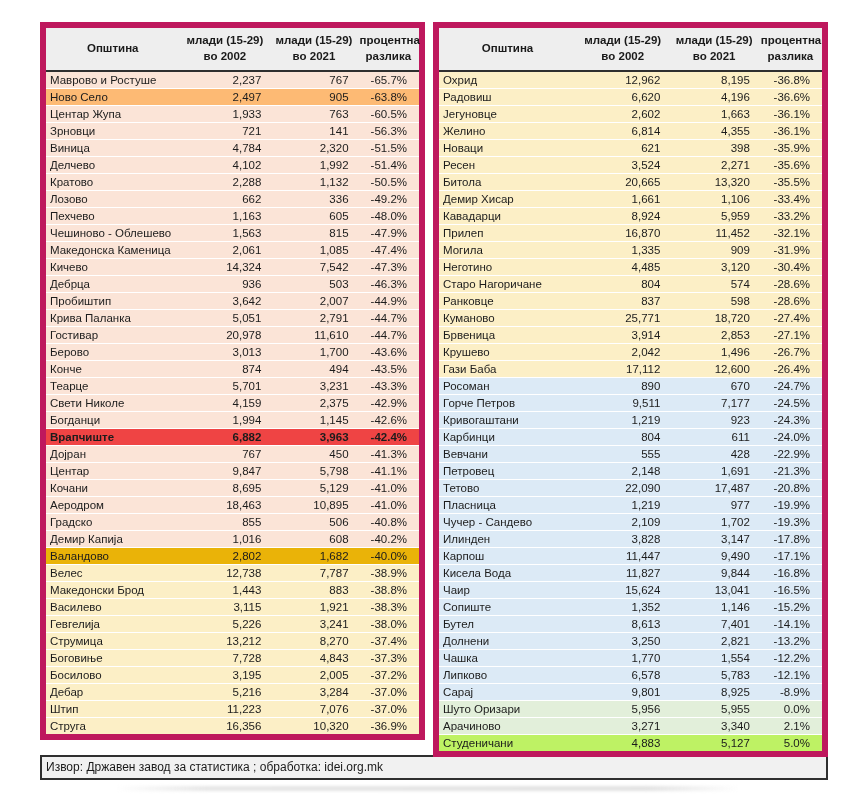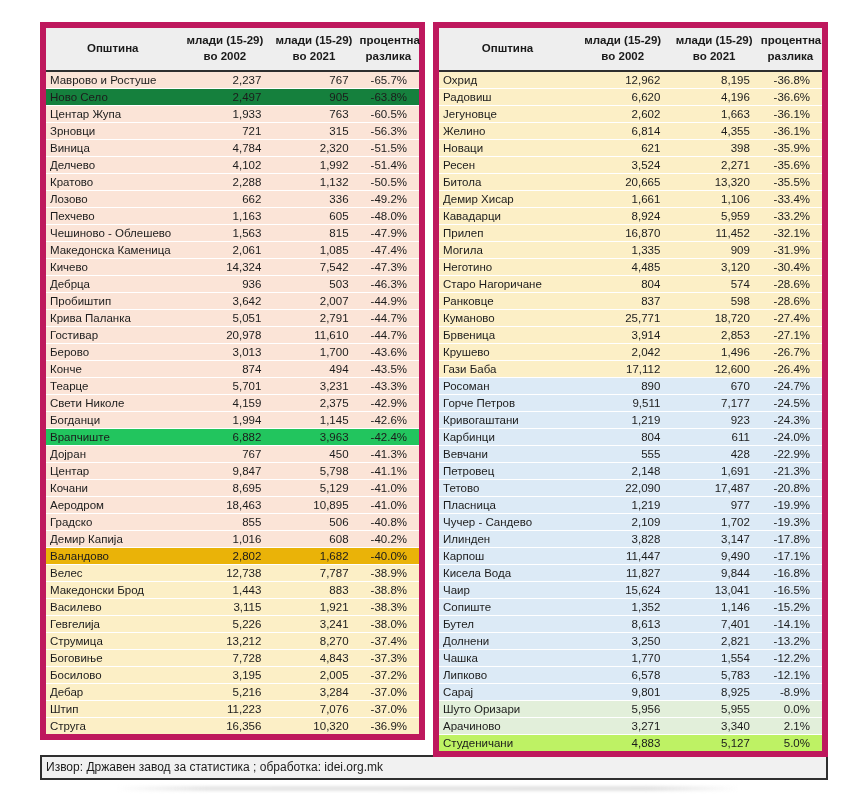--- a/index.html
+++ b/index.html
@@ -72,36 +72,36 @@
           </th>
         </tr>
       </thead>
       <tbody>
           <tr class="body-row" style="background: rgb(251, 228, 215);">
             <td class="name">Маврово и Ростуше</td>
             <td class="num">2,237</td>
             <td class="num">767</td>
             <td class="pct">-65.7%</td>
           </tr>
-          <tr class="body-row" style="background: #15803d;">
+          <tr class="body-row" style="background: #fdba74;">
             <td class="name">Ново Село</td>
             <td class="num">2,497</td>
             <td class="num">905</td>
             <td class="pct">-63.8%</td>
           </tr>
           <tr class="body-row" style="background: rgb(251, 228, 215);">
             <td class="name">Центар Жупа</td>
             <td class="num">1,933</td>
             <td class="num">763</td>
             <td class="pct">-60.5%</td>
           </tr>
           <tr class="body-row" style="background: rgb(251, 228, 215);">
             <td class="name">Зрновци</td>
             <td class="num">721</td>
-            <td class="num">315</td>
+            <td class="num">141</td>
             <td class="pct">-56.3%</td>
           </tr>
           <tr class="body-row" style="background: rgb(251, 228, 215);">
             <td class="name">Виница</td>
             <td class="num">4,784</td>
             <td class="num">2,320</td>
             <td class="pct">-51.5%</td>
           </tr>
           <tr class="body-row" style="background: rgb(251, 228, 215);">
             <td class="name">Делчево</td>
@@ -192,21 +192,21 @@
             <td class="num">4,159</td>
             <td class="num">2,375</td>
             <td class="pct">-42.9%</td>
           </tr>
           <tr class="body-row" style="background: rgb(251, 228, 215);">
             <td class="name">Богданци</td>
             <td class="num">1,994</td>
             <td class="num">1,145</td>
             <td class="pct">-42.6%</td>
           </tr>
-          <tr class="body-row" style="background: #22c55e;">
+          <tr class="body-row" style="background: #ef4444; font-weight: bold;">
             <td class="name">Врапчиште</td>
             <td class="num">6,882</td>
             <td class="num">3,963</td>
             <td class="pct">-42.4%</td>
           </tr>
           <tr class="body-row" style="background: rgb(251, 228, 215);">
             <td class="name">Дојран</td>
             <td class="num">767</td>
             <td class="num">450</td>
             <td class="pct">-41.3%</td>

